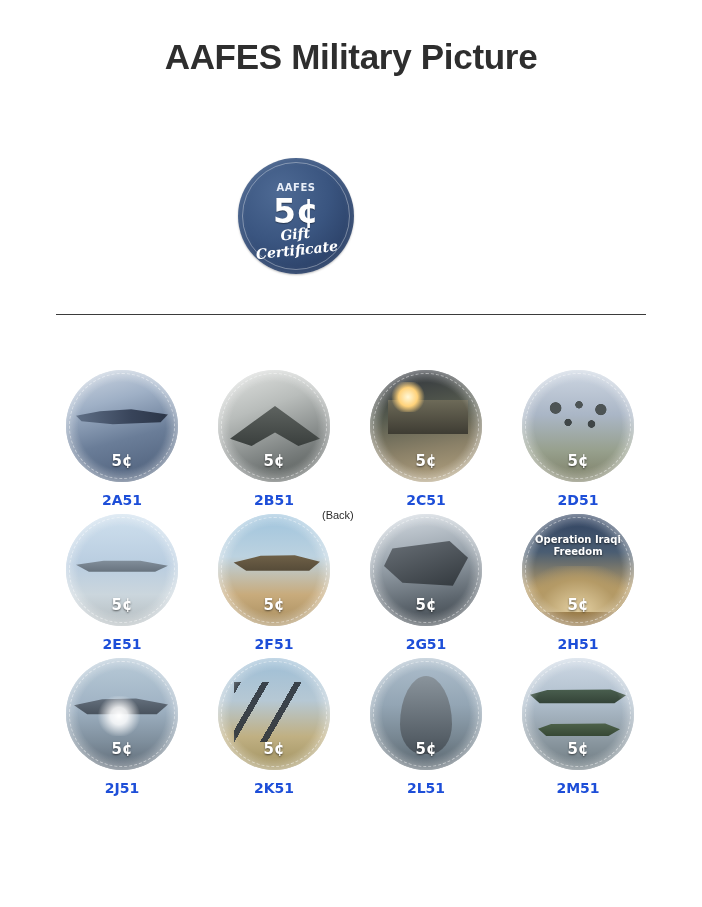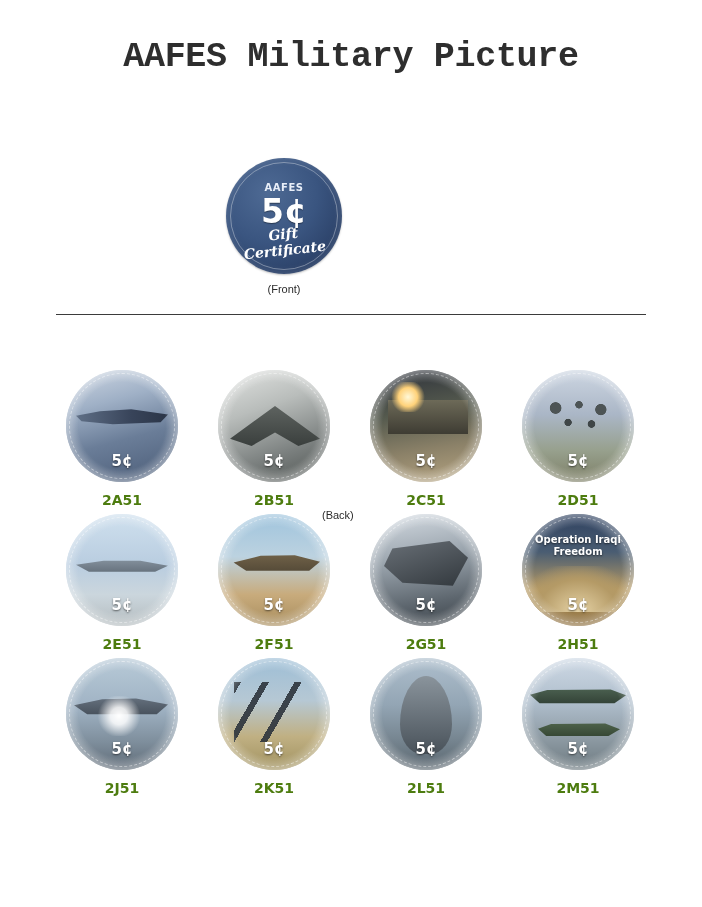--- a/index.html
+++ b/index.html
@@ -23,34 +23,34 @@
 
   
   .title-block {
     position: absolute;
     top: 36px;
     left: 0;
     width: 702px;
     text-align: center;
   }
   .title-line {
-    font-family: Liberation Mono, monospace;
+    font-family: Liberation Sans, sans-serif;
     font-weight: bold;
     font-size: 35px;
     line-height: 42px;
     letter-spacing: -0.3px;
     color: #2e2e2e;
     white-space: nowrap;
   }
 
   
   .front-wrap {
     position: absolute;
     top: 158px;
-    left: 4px;
+    left: 16px;
     width: 560px;
     text-align: center;
   }
   .front-pog {
     width: 116px;
     height: 116px;
     border-radius: 50%;
     margin: 0 auto;
     position: relative;
     background:
@@ -198,21 +198,21 @@
   }
   .code {
     position: absolute;
     bottom: 6px;
     left: 0;
     width: 152px;
     text-align: center;
     font-family: "DejaVu Sans", sans-serif;
     font-weight: bold;
     font-size: 14px;
-    color: #4d7c0f;
+    color: #1d4ed8;
   }
 
   
   .img-2A51 { background:
       linear-gradient(165deg,#cfd8e4 0%,#9fb0c6 30%,#6a7d98 60%,#4a5b76 100%); }
   .img-2A51 .shape {
     position:absolute; top:34px; left:10px; width:92px; height:26px;
     background: linear-gradient(90deg,#5f6f86,#38445a 60%,#2b3547);
     clip-path: polygon(0% 45%, 26% 28%, 60% 20%, 100% 40%, 92% 70%, 40% 78%, 6% 66%);
   }
@@ -320,21 +320,20 @@
     <div class="title-line">AAFES Military Picture</div>
   </div>
 
   <div class="front-wrap">
     <div class="front-pog">
       <div class="ring"></div>
       <div class="brand">AAFES</div>
       <div class="denom">5¢</div>
       <div class="cert">Gift Certificate</div>
     </div>
-    <div class="front-caption">(Front)</div>
   </div>
 
   <div class="divider"></div>
 
   <div class="back-caption">(Back)</div>
 
   <div class="grid">
 
     <div class="cell">
       <div class="pog img-2A51">

